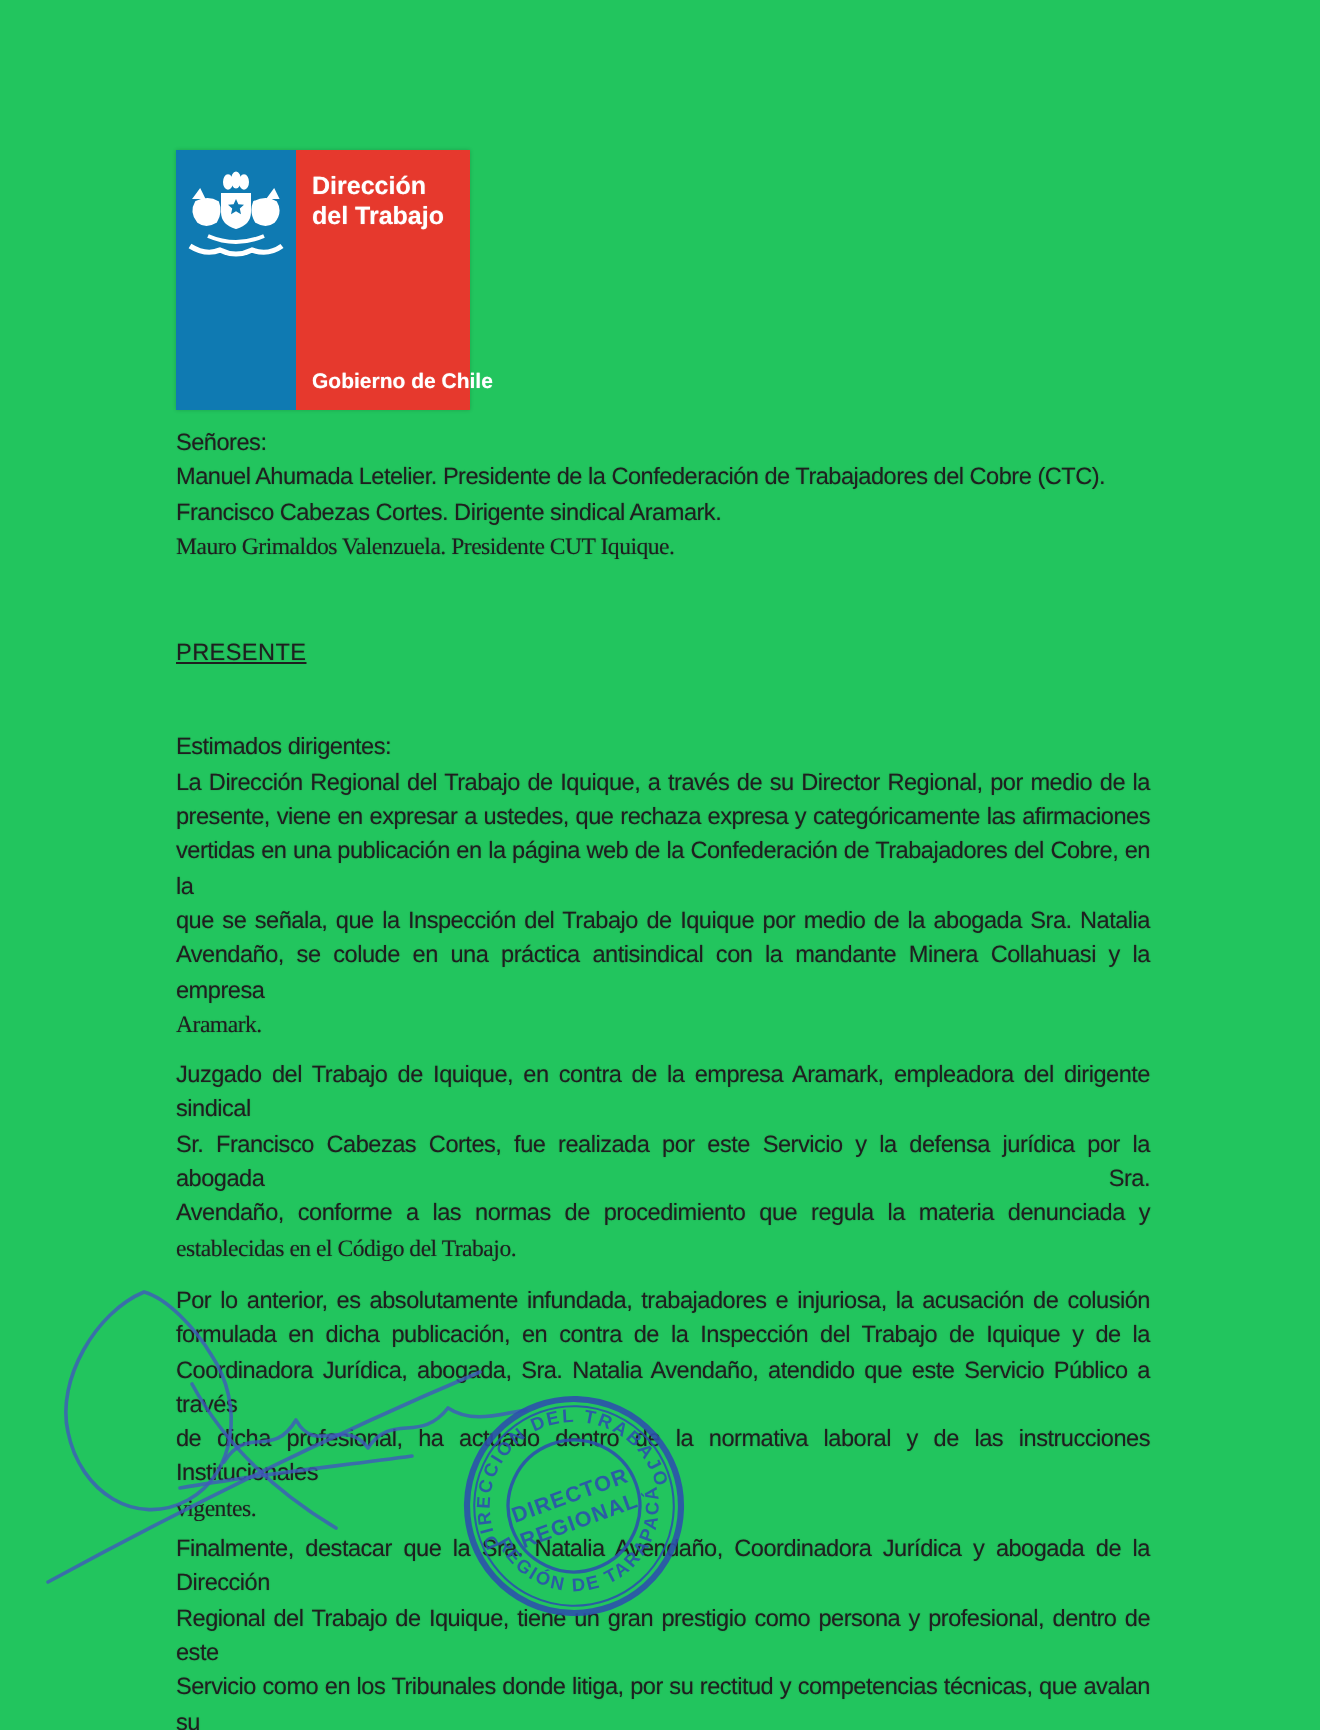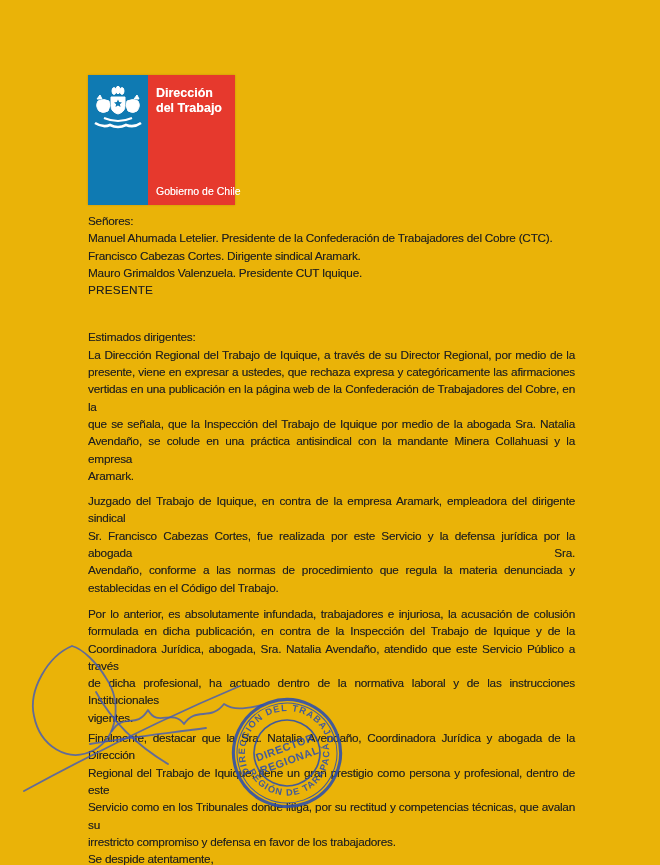--- a/index.html
+++ b/index.html
@@ -2,42 +2,42 @@
 <html style="--logo-blue: #0f7ab2; --logo-red: #e6392d; --stamp-blue: #2d4fae; --ink-blue: #4059bb; --text: #1f1f1f;"><head>
 <meta charset="utf-8">
 <style>
   html,body{margin:0;padding:0;}
   body{
     width:660px;height:865px;position:relative;overflow:hidden;
     background:#ffffff;
     font-family:"Liberation Sans", sans-serif;
     color:var(--text,#1f1f1f);
   }
-  .page{position:absolute;inset:0;background:#eab308;}
+  .page{position:absolute;inset:0;background:#22c55e;}
 
   
   .logo{position:absolute;left:88px;top:75px;width:147px;height:130px;display:flex;
         box-shadow:0 0 2px rgba(0,0,0,.18);}
   .logo-blue{width:60px;background:var(--logo-blue,#0f7ab2);position:relative;}
   .logo-red{flex:1;background:var(--logo-red,#e6392d);position:relative;color:#fff;}
   .logo-title{position:absolute;top:11px;left:8px;width:76px;
               font-weight:bold;font-size:12.5px;line-height:15px;
               letter-spacing:0;text-shadow:0 0 .5px rgba(255,255,255,.6);}
-  .logo-footer{position:absolute;bottom:8px;left:8px;font-weight:normal;font-size:10.5px;
+  .logo-footer{position:absolute;bottom:8px;left:8px;font-weight:bold;font-size:10.5px;
                white-space:nowrap;text-shadow:0 0 .5px rgba(255,255,255,.6);}
   .coat{position:absolute;left:2px;top:10px;}
 
   
   .letter{position:absolute;left:88px;top:213px;width:487px;
           font-size:11.8px;line-height:17.3px;letter-spacing:-.25px;
           text-shadow:0 0 .6px rgba(30,30,30,.45);}
   .jline{text-align:justify;text-align-last:justify;white-space:normal;}
-  .jline.last{text-align-last:left;}
+  .jline.last{text-align-last:left;font-family:Liberation Serif, serif;}
   .recipients .jline,.recipients .jline.last{text-align-last:left;text-align:left;}
-  .presente{letter-spacing:.2px;}
+  .presente{text-decoration:underline;letter-spacing:.2px;margin-top:36px;}
   .greeting{margin-top:30px;}
   .para{margin:0;}
   .p2{margin-top:8px;}
   .p3{margin-top:9px;}
   .p4{margin-top:3px;}
   .closing{margin-top:0;}
 
   
   .ink-layer{position:absolute;inset:0;width:660px;height:865px;pointer-events:none;}
   .sig-stroke{fill:none;stroke:var(--ink-blue,#4059bb);stroke-width:1.8;

